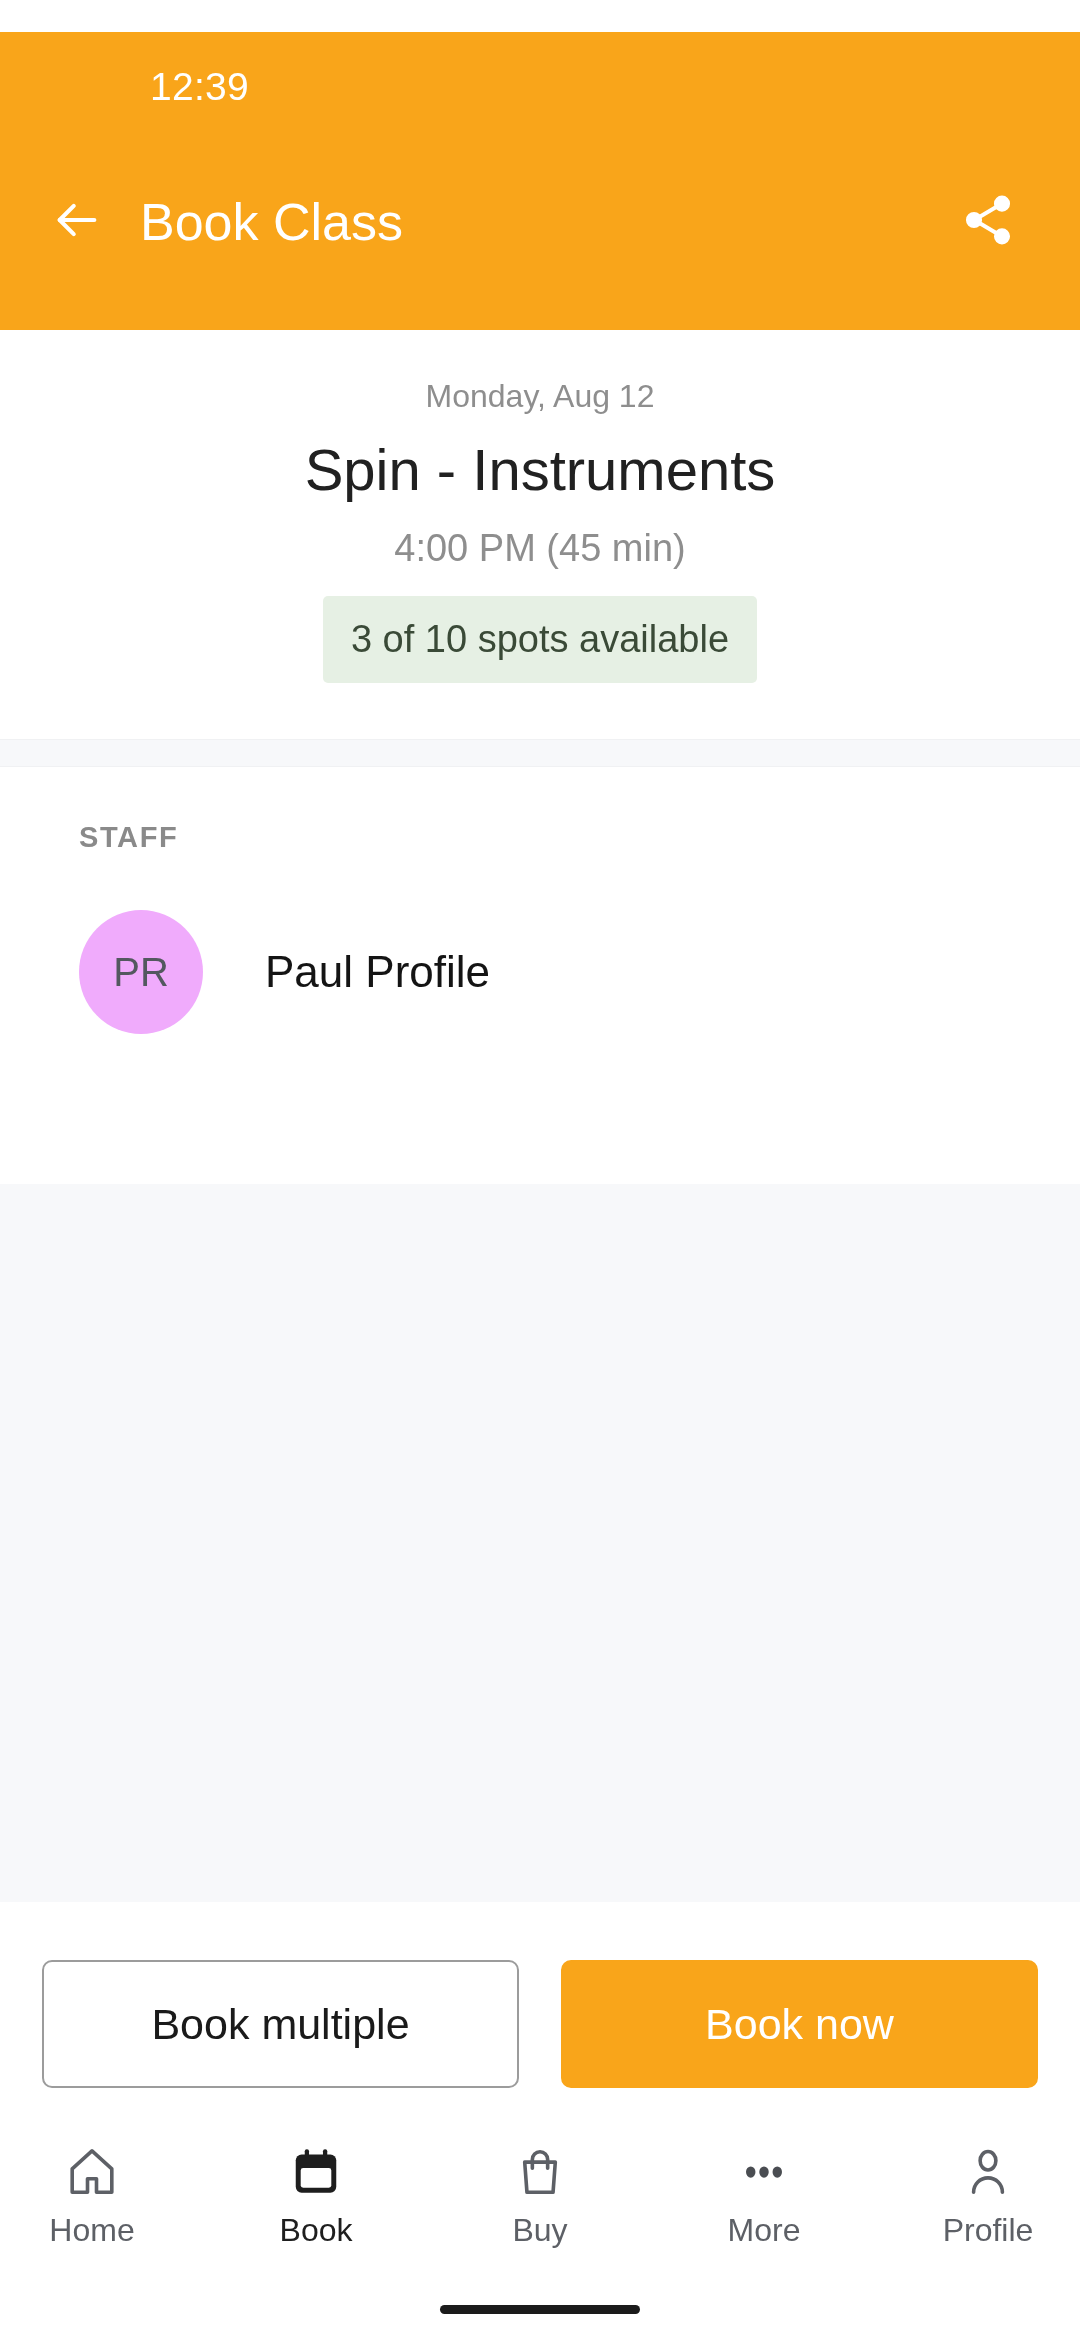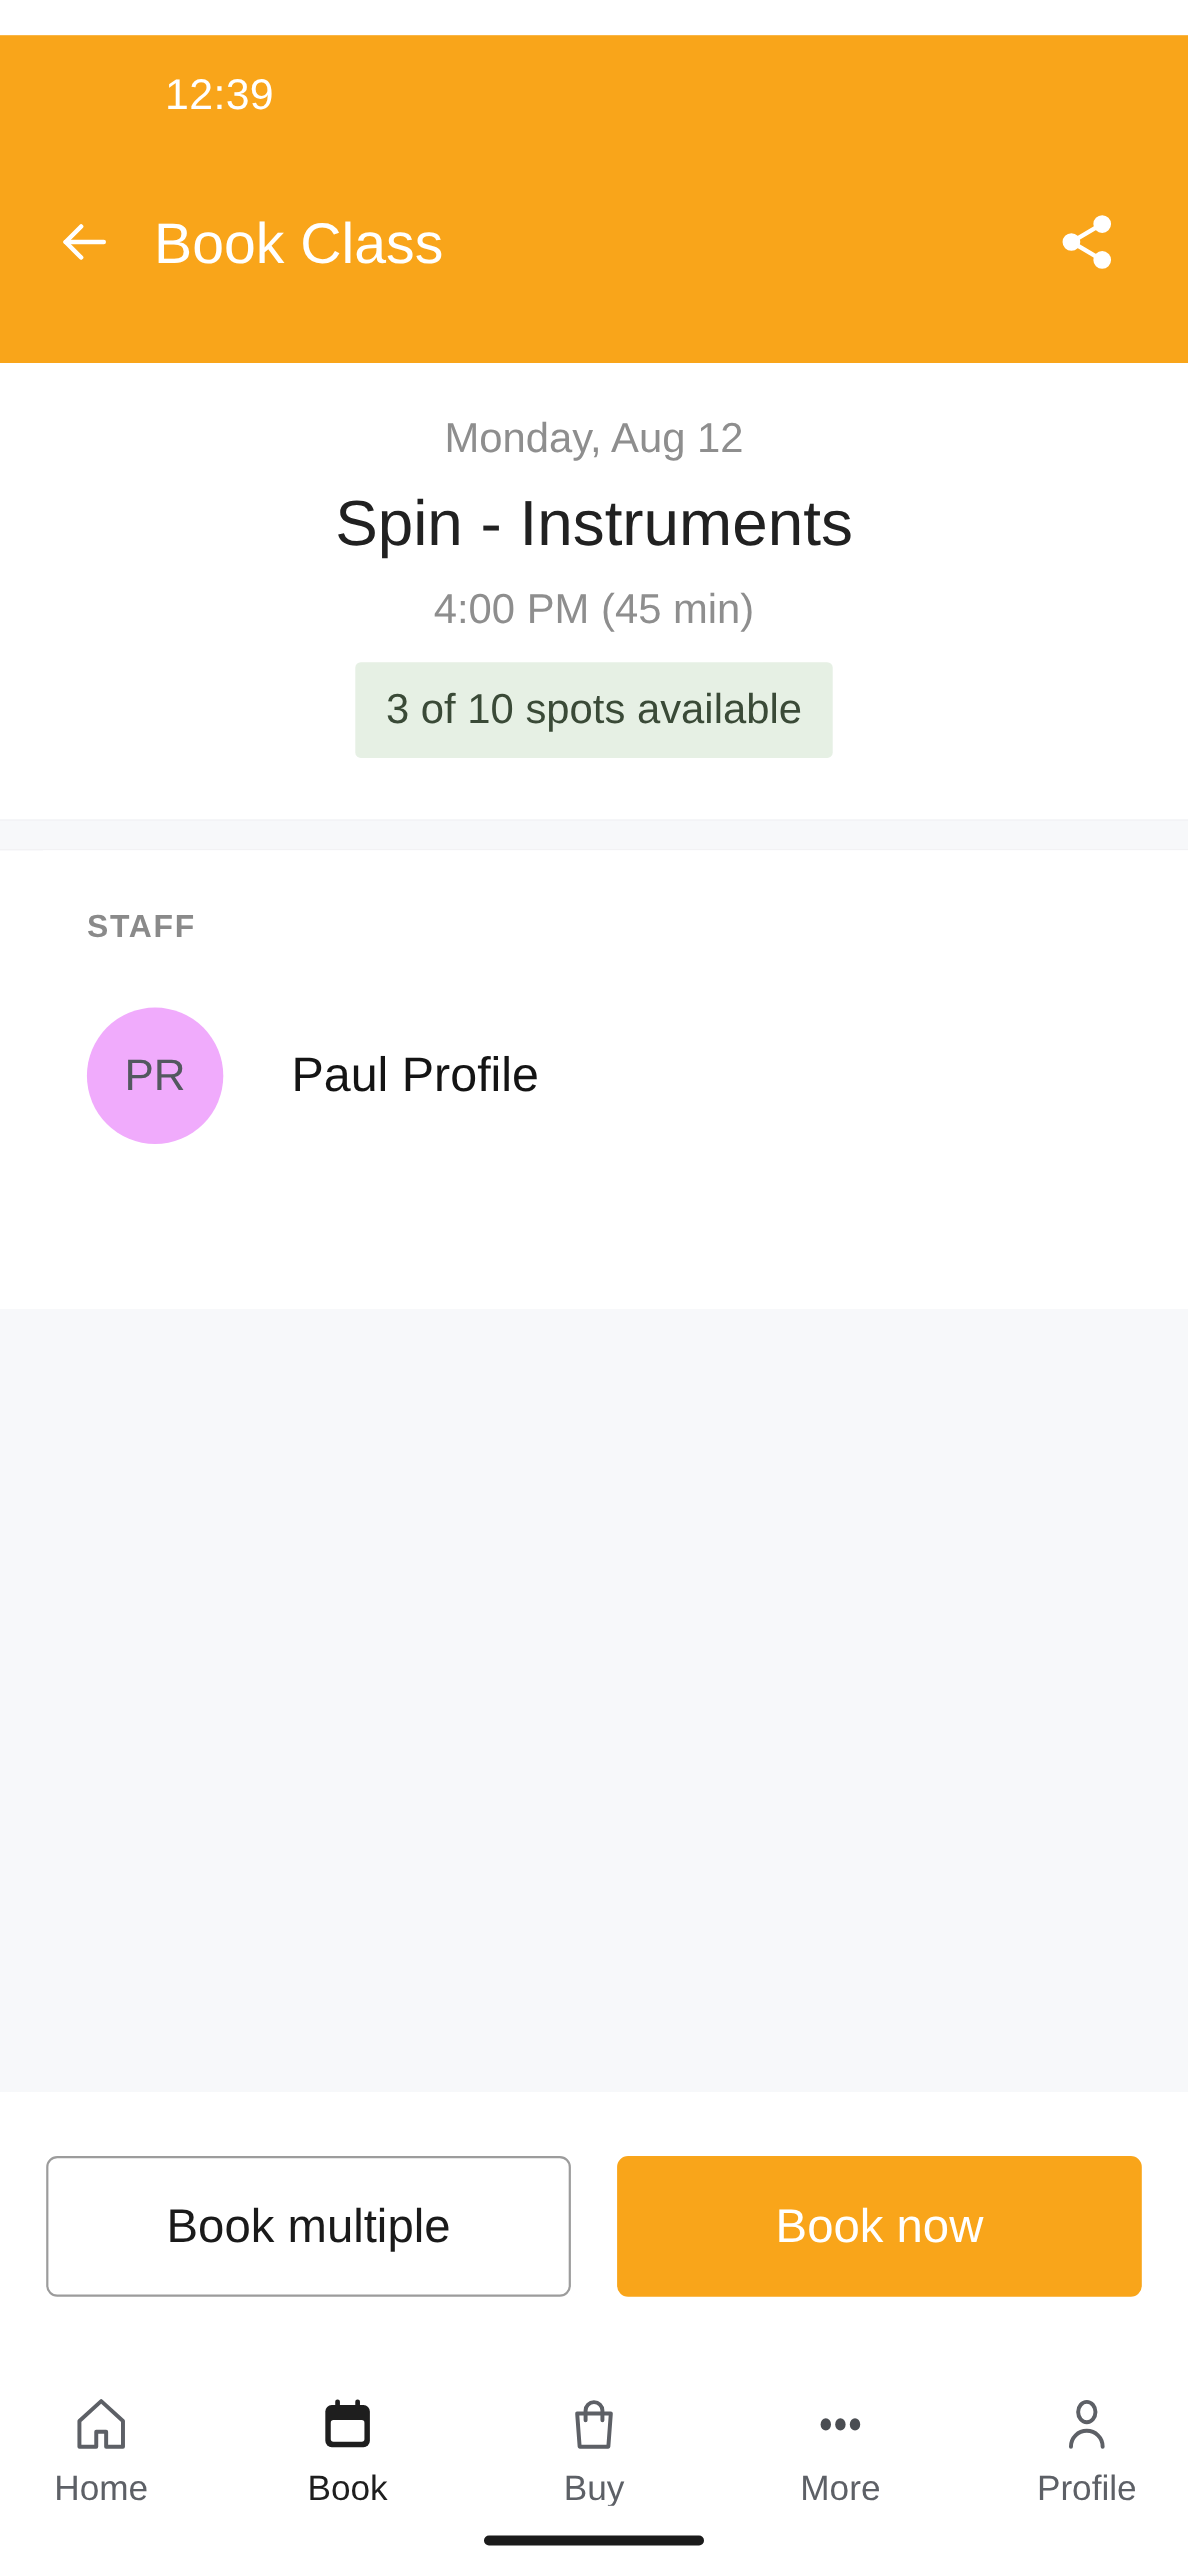--- a/index.html
+++ b/index.html
@@ -77,21 +77,21 @@
 
   
   .class-summary {
     background: #ffffff;
     padding: 48px 40px 56px;
     box-sizing: border-box;
     text-align: center;
     flex: 0 0 auto;
   }
   .class-date {
-    font-size: 38px;
+    font-size: 32px;
     color: #8e8e8e;
     margin-bottom: 22px;
   }
   .class-name {
     font-size: 58px;
     color: #212121;
     margin-bottom: 24px;
     line-height: 1.14;
   }
   .class-time {
@@ -199,21 +199,21 @@
     border: 2px solid #f9a51a;
     color: #ffffff;
   }
 
   
   .bottom-nav {
     background: #ffffff;
     display: flex;
     height: 150px;
     flex: 0 0 auto;
-    align-items: flex-end;
+    align-items: flex-start;
     padding-top: 8px;
     box-sizing: border-box;
     gap: 40px;
   }
   .nav-item {
     flex: 1 1 0;
     display: flex;
     flex-direction: column;
     align-items: center;
     justify-content: flex-start;

